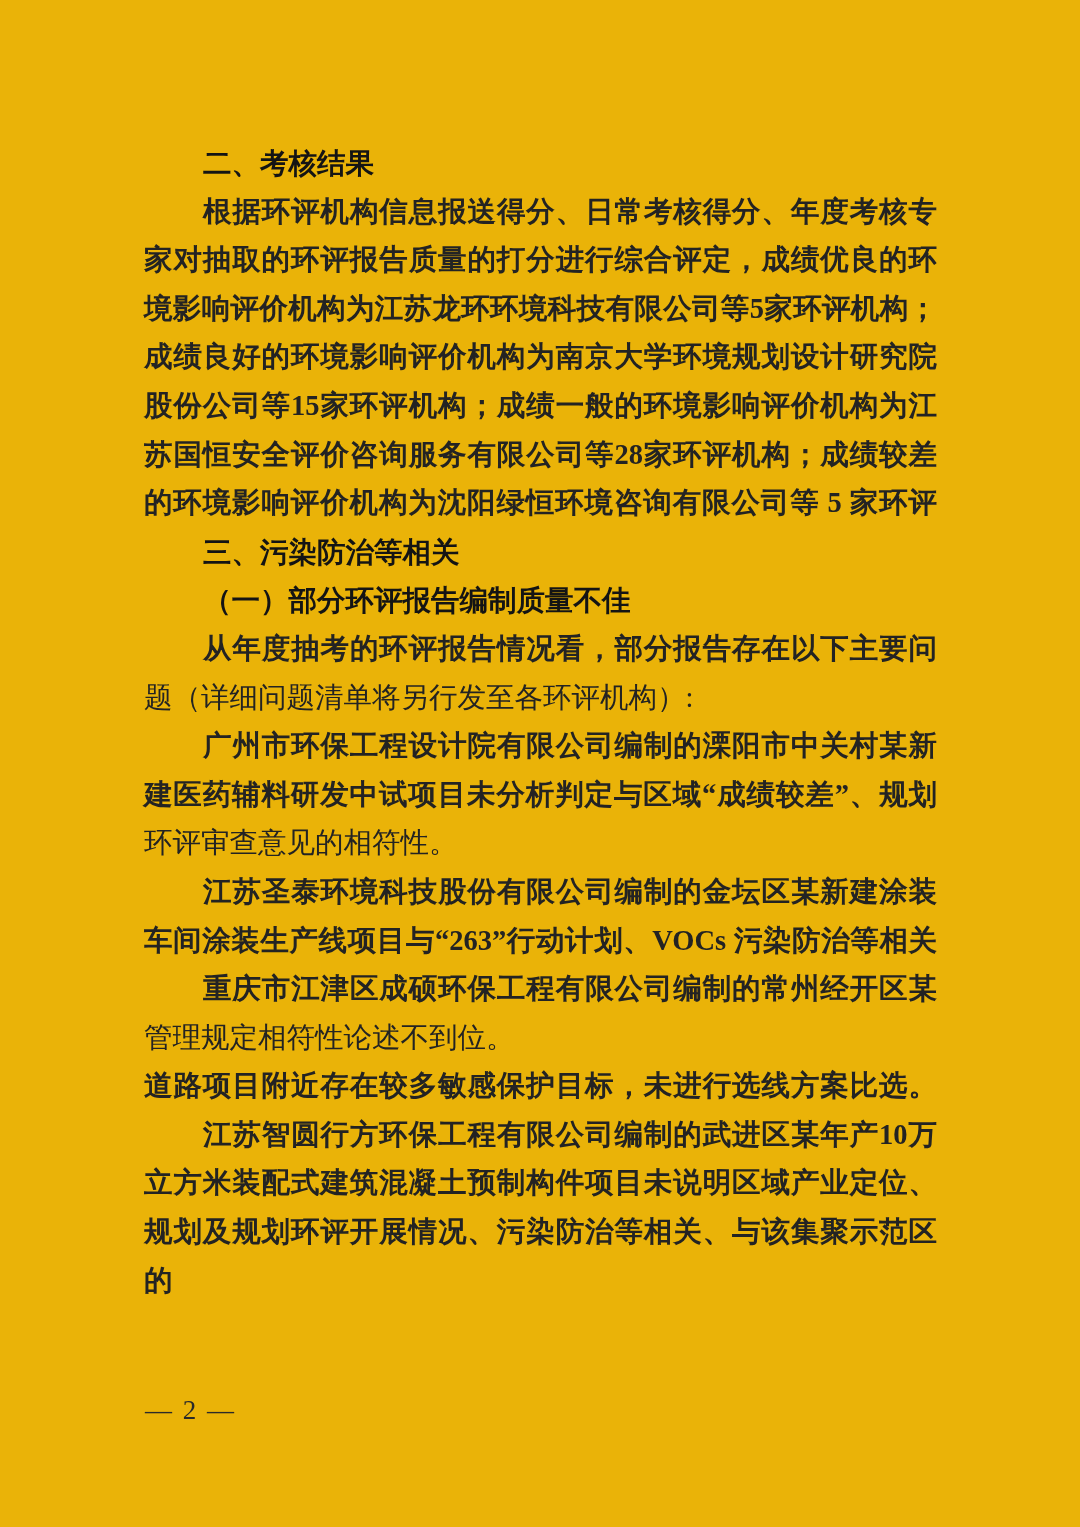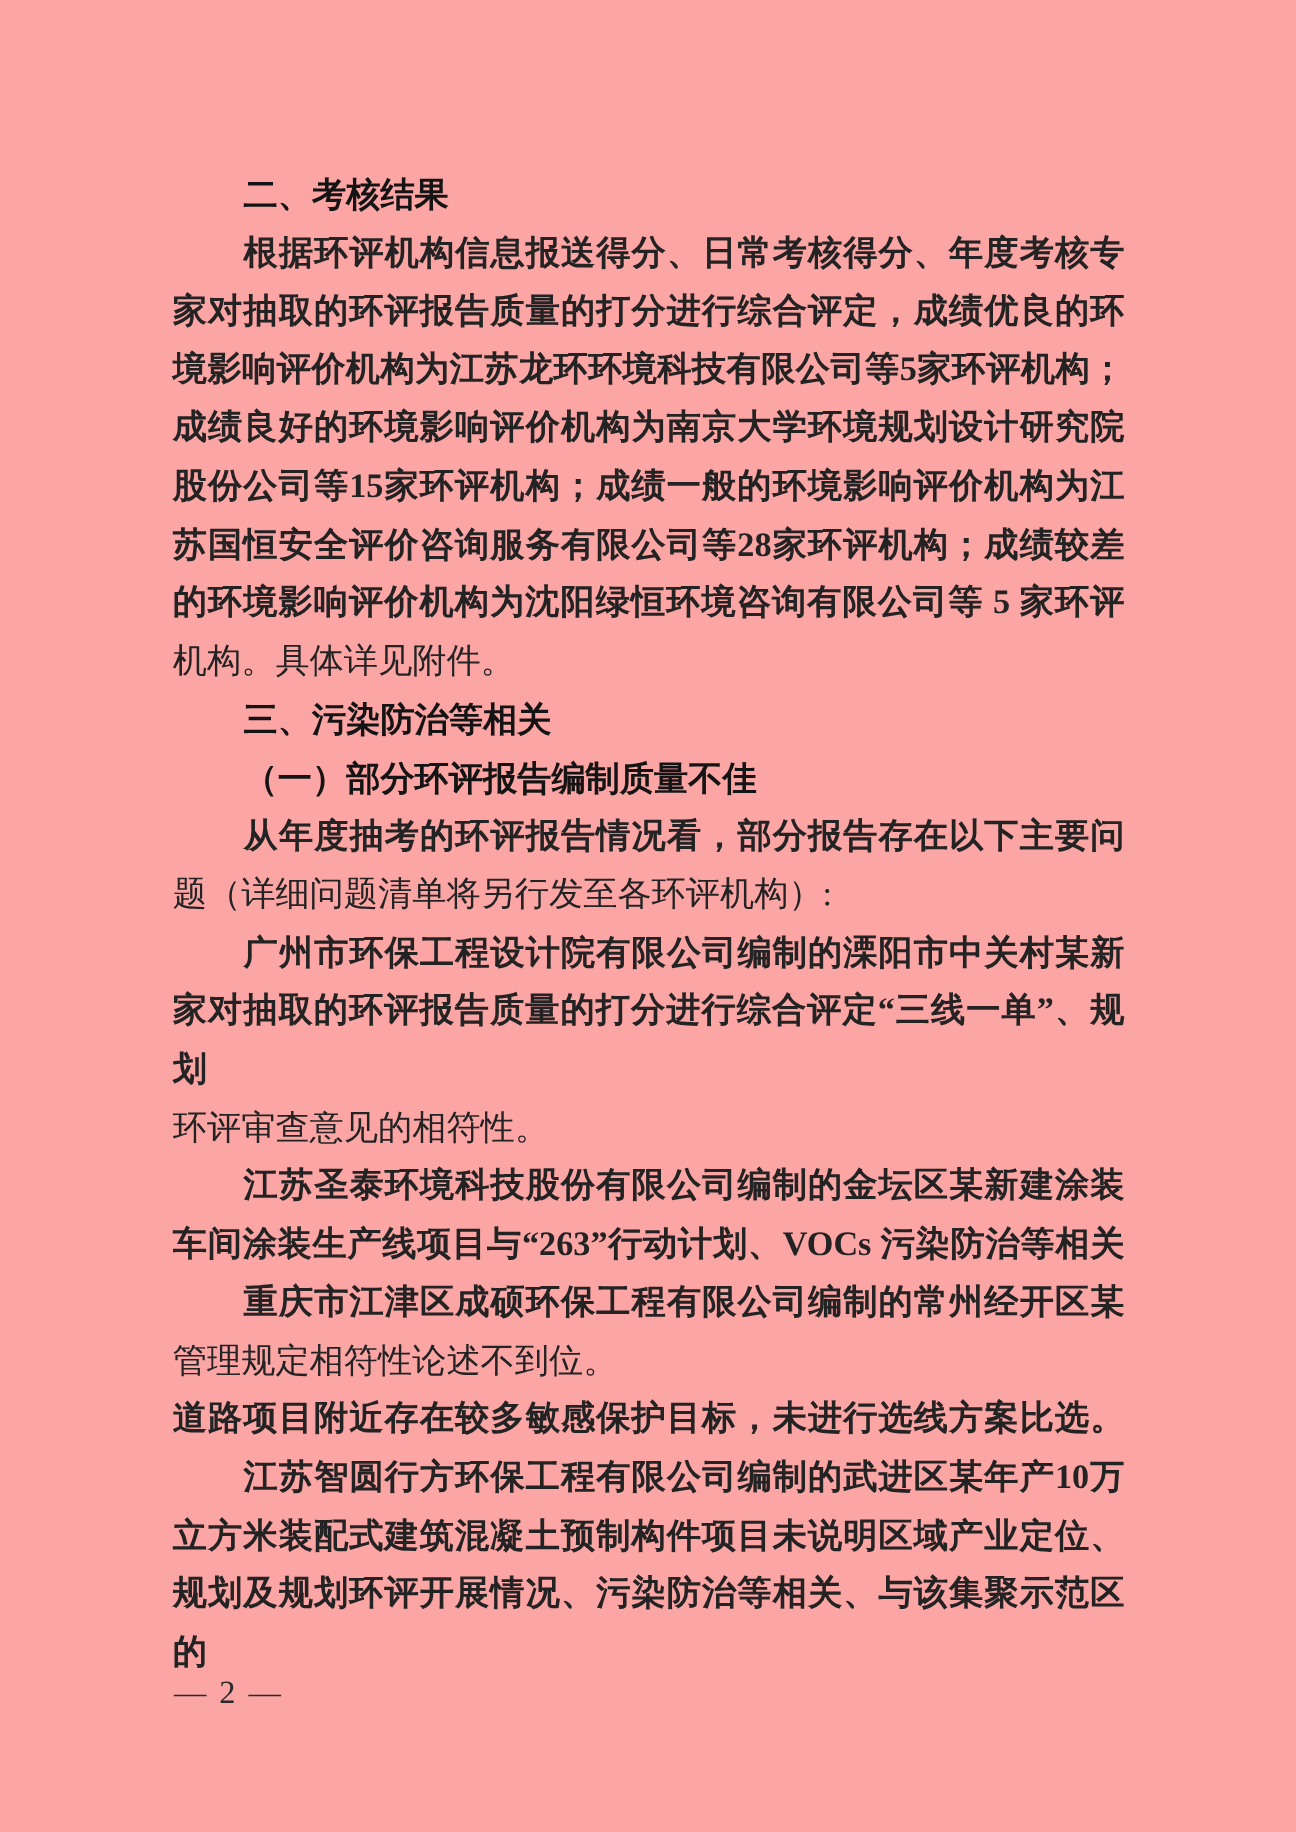--- a/index.html
+++ b/index.html
@@ -4,21 +4,21 @@
 <style>
   html, body {
     margin: 0;
     padding: 0;
     background: #ffffff;
   }
   .page {
     position: relative;
     width: 1080px;
     height: 1527px;
-    background: #fca5a5;
+    background: #eab308;
     overflow: hidden;
   }
   .content {
     position: absolute;
     left: 144px;
     top: 139px;
     width: 793px;
   }
   .ln {
     line-height: 48.6px;
@@ -55,27 +55,26 @@
 <div class="page">
   <div class="content">
     <div class="ln h ind">二、考核结果</div>
     <div class="ln ind j">根据环评机构信息报送得分、日常考核得分、年度考核专</div>
     <div class="ln j">家对抽取的环评报告质量的打分进行综合评定，成绩优良的环</div>
     <div class="ln j">境影响评价机构为江苏龙环环境科技有限公司等5家环评机构；</div>
     <div class="ln j">成绩良好的环境影响评价机构为南京大学环境规划设计研究院</div>
     <div class="ln j">股份公司等15家环评机构；成绩一般的环境影响评价机构为江</div>
     <div class="ln j">苏国恒安全评价咨询服务有限公司等28家环评机构；成绩较差</div>
     <div class="ln j">的环境影响评价机构为沈阳绿恒环境咨询有限公司等 5 家环评</div>
-    <div class="ln">机构。具体详见附件。</div>
     <div class="ln h ind">三、污染防治等相关</div>
     <div class="ln h ind">（一）部分环评报告编制质量不佳</div>
     <div class="ln ind j">从年度抽考的环评报告情况看，部分报告存在以下主要问</div>
     <div class="ln">题（详细问题清单将另行发至各环评机构）:</div>
     <div class="ln ind j">广州市环保工程设计院有限公司编制的溧阳市中关村某新</div>
-    <div class="ln j">家对抽取的环评报告质量的打分进行综合评定“三线一单”、规划</div>
+    <div class="ln j">建医药辅料研发中试项目未分析判定与区域“成绩较差”、规划</div>
     <div class="ln">环评审查意见的相符性。</div>
     <div class="ln ind j">江苏圣泰环境科技股份有限公司编制的金坛区某新建涂装</div>
     <div class="ln j">车间涂装生产线项目与“263”行动计划、VOCs 污染防治等相关</div>
     <div class="ln ind j">重庆市江津区成硕环保工程有限公司编制的常州经开区某</div>
     <div class="ln">管理规定相符性论述不到位。</div>
     <div class="ln j">道路项目附近存在较多敏感保护目标，未进行选线方案比选。</div>
     <div class="ln ind j">江苏智圆行方环保工程有限公司编制的武进区某年产10万</div>
     <div class="ln j">立方米装配式建筑混凝土预制构件项目未说明区域产业定位、</div>
     <div class="ln j">规划及规划环评开展情况、污染防治等相关、与该集聚示范区的</div>
   </div>

